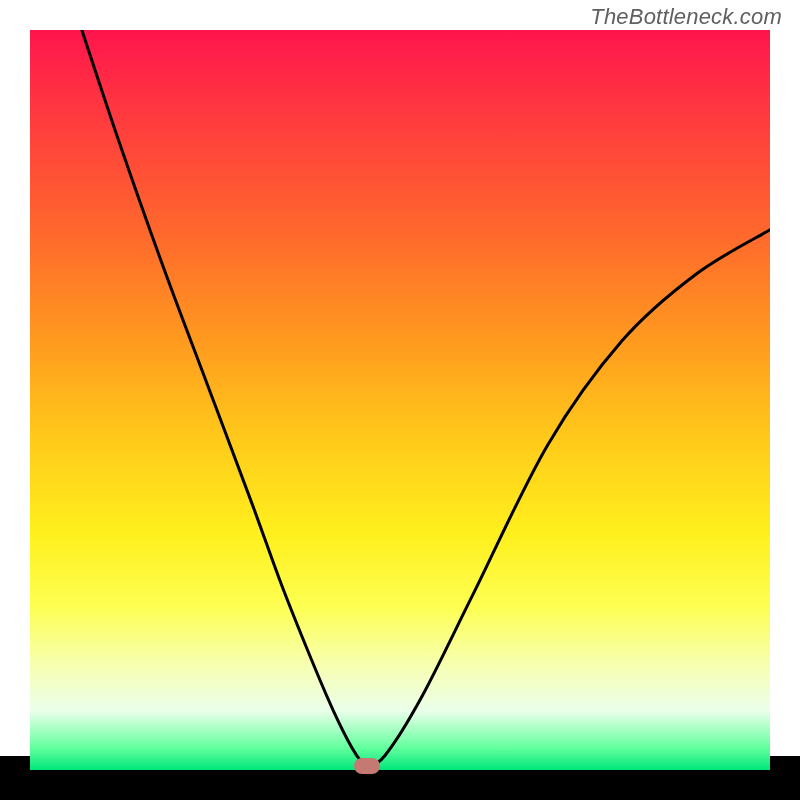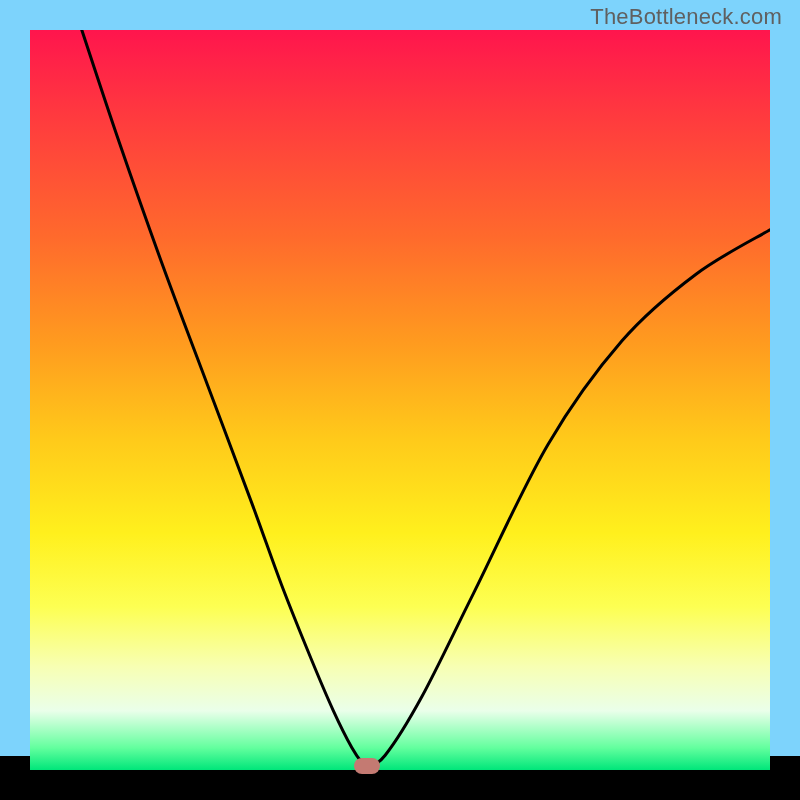--- a/index.html
+++ b/index.html
@@ -10,21 +10,22 @@
     background: #000;
     overflow: hidden;
     font-family: Arial, sans-serif;
   }
   .frame {
     position: absolute;
     left: 0;
     top: 0;
     width: 800px;
     height: 756px;
-    background: #7dd3fc;
+    background: #ffffff;
+    font-style: italic;
   }
   .watermark {
     position: absolute;
     top: 4px;
     right: 18px;
     color: #606060;
     font-size: 22px;
     font-weight: 500;
     letter-spacing: 0.2px;
   }

